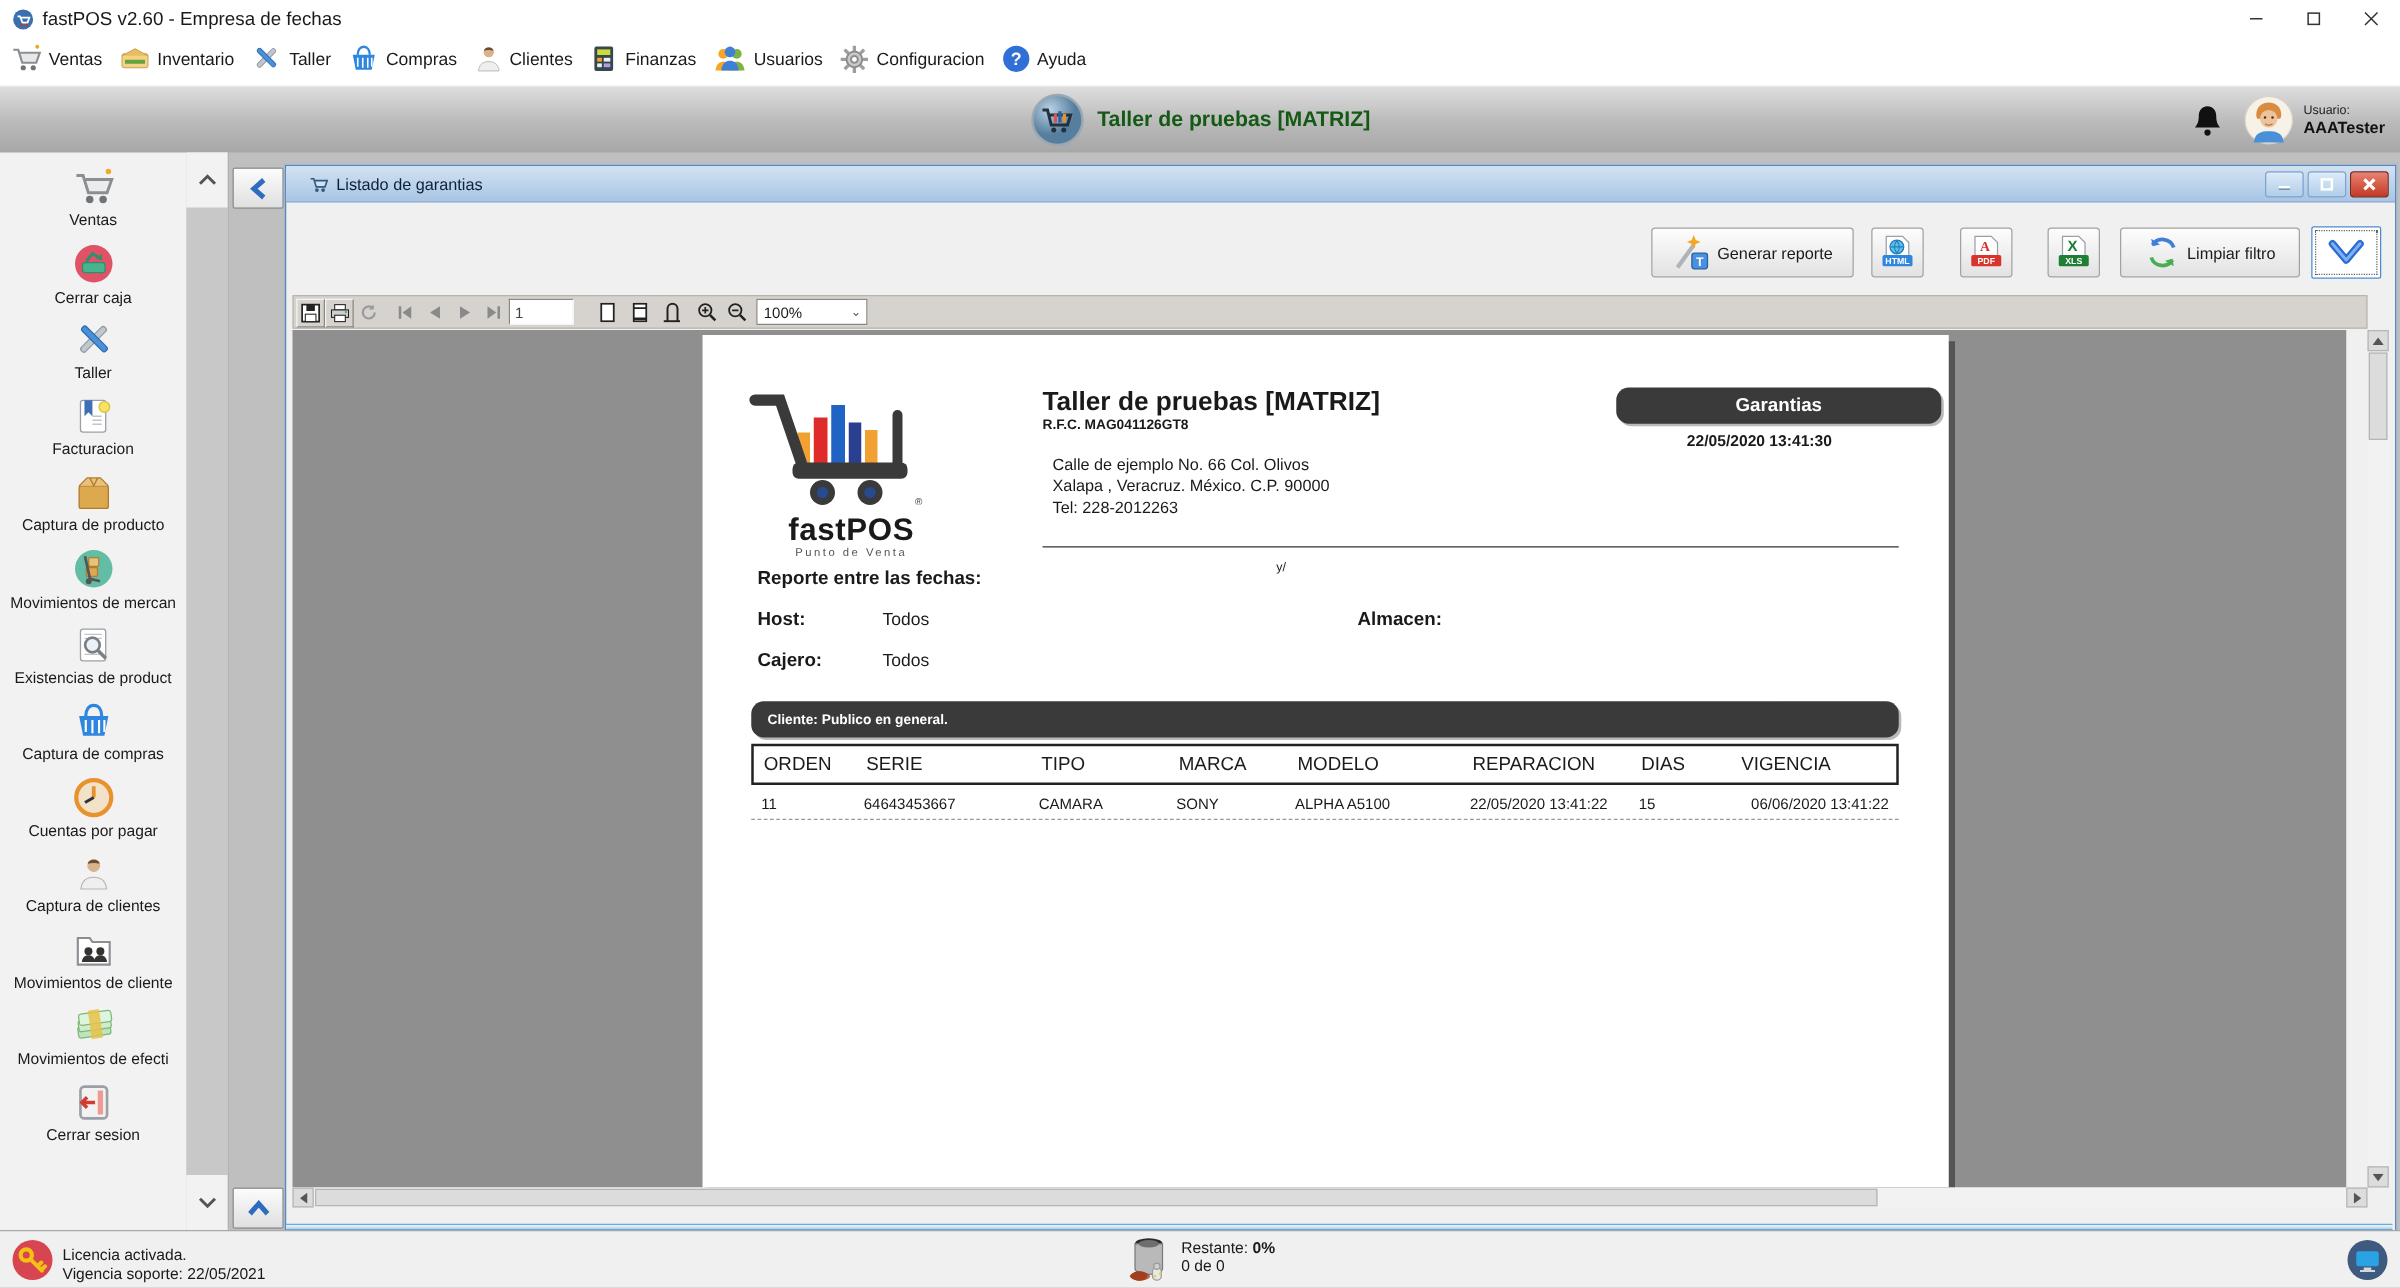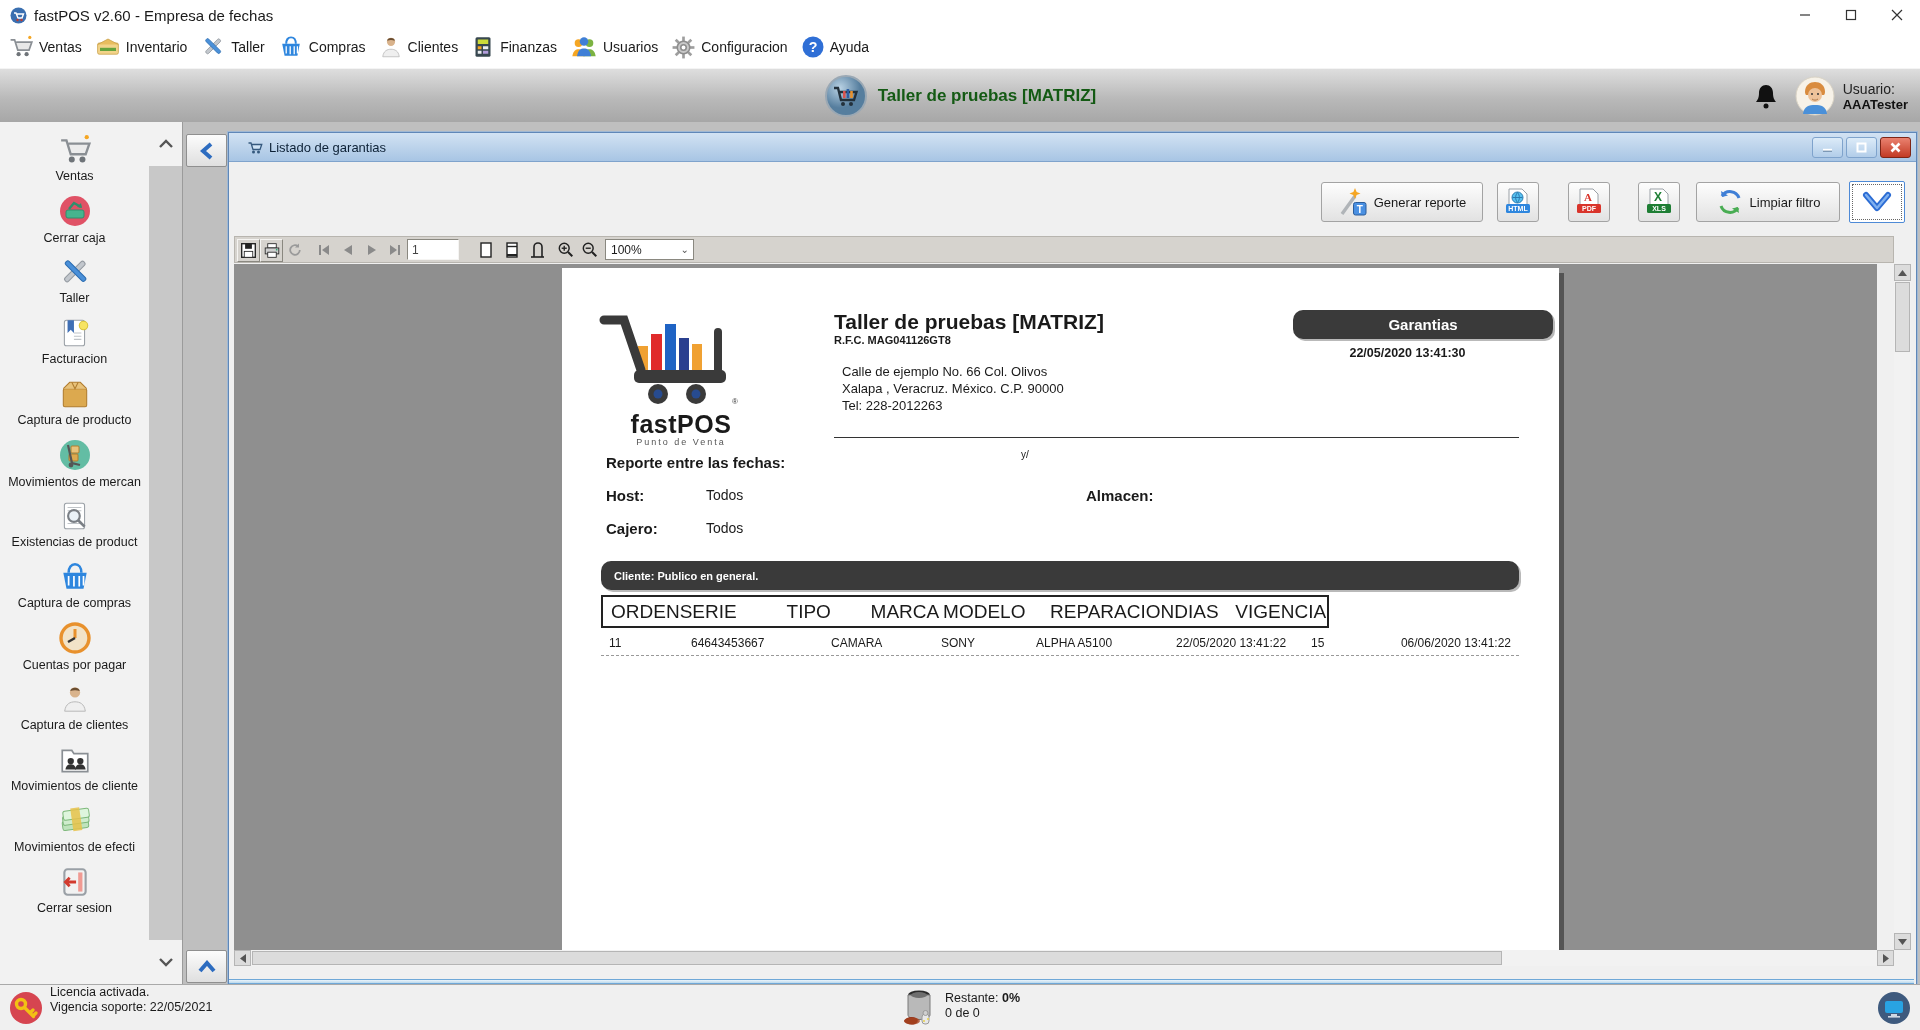--- a/index.html
+++ b/index.html
@@ -13,21 +13,21 @@
   .winbtn{width:46px;height:30px;display:flex;align-items:center;justify-content:center}
   
   .menubar{left:0;top:30px;width:1920px;height:34px;background:#fff;display:flex;align-items:center;padding-left:4px}
   .menuitem{display:flex;align-items:center;gap:5px;padding:2px 9px 2px 4px;font-size:14px;cursor:default}
   
   .appheader{left:0;top:68px;width:1920px;height:54px;
     background:linear-gradient(#dedede,#b9b9b9 55%,#a6a6a6);border-top:1px solid #f4f4f4;border-bottom:1px solid #8e8e8e}
   .apptitle{position:absolute;left:0;right:0;top:0;height:54px;display:flex;align-items:center;justify-content:center;gap:10px}
   .apptitle .txt{font-size:17px;font-weight:bold;color:#145a14}
   .userbox{position:absolute;right:12px;top:7px;display:flex;align-items:center;gap:8px}
-  .userbox .lbl{font-size:14px;color:#222}
+  .userbox .lbl{font-size:10px;color:#222}
   .userbox .name{font-size:13px;font-weight:bold;color:#111}
   
   .sidebar{left:0;top:122px;width:182px;height:862px;background:#f2f2f2;border-right:1px solid #9b9b9b}
   .sideitems{position:absolute;left:0;top:6px;width:149px}
   .sideitem{height:61px;display:flex;flex-direction:column;align-items:center;justify-content:center;cursor:pointer}
   .sideitem .cap{font-size:12.5px;white-space:nowrap;overflow:hidden;width:148px;text-align:center;margin-top:3px}
   .sidescroll{position:absolute;right:0;top:0;width:33px;height:100%;background:#c8c8c8}
   .sarrow{position:absolute;left:0;width:33px;height:44px;background:#f2f2f2;display:flex;align-items:center;justify-content:center;cursor:pointer}
   
   .mdi{left:183px;top:122px;width:1737px;height:862px;background:#bfbfbf}
@@ -59,21 +59,21 @@
   .vsa{position:absolute;left:0;width:17px;height:17px;background:#dcdcdc;border:1px solid #b5b5b5;box-sizing:border-box;display:flex;align-items:center;justify-content:center;cursor:pointer}
   .hscroll{position:absolute;left:5px;top:817px;width:1660px;height:16px;background:#f2f2f2}
   .hsa{position:absolute;top:0;width:17px;height:16px;background:#dcdcdc;border:1px solid #b5b5b5;box-sizing:border-box;display:flex;align-items:center;justify-content:center;cursor:pointer}
   .pager{position:absolute;left:5px;top:833px;width:1660px;height:13px;background:#f0f0f0;text-align:center;font-size:12px;font-weight:bold;line-height:13px}
   .blueline{position:absolute;left:0px;top:846px;width:1685px;height:5px;background:linear-gradient(#eaf4fb,#bcd9ec);border-top:1px solid #6fa8d8;border-bottom:1px solid #6fa8d8;box-sizing:border-box}
   
   .page{position:absolute;left:328px;top:4px;width:997px;height:682px;background:#fff;box-shadow:5px 5px 0 rgba(45,45,45,.6)}
   .darkbar{position:absolute;background:#3a3a3a;border-radius:10px;color:#fff;box-shadow:2px 2px 0 #b9b9b9}
   .rp-b{font-weight:bold}
   .cell{position:absolute;white-space:nowrap}
-  .thead{position:absolute;left:39px;top:327px;width:728px;height:33px;border:2px solid #222;box-sizing:border-box;display:flex;align-items:center;font-size:19px}
+  .thead{position:absolute;left:39px;top:327px;width:918px;height:33px;border:2px solid #222;box-sizing:border-box;display:flex;align-items:center;font-size:15px}
   .trow{position:absolute;left:39px;top:363px;width:918px;height:24px;display:flex;align-items:center;font-size:12px;border-bottom:1px dashed #999}
   .c0{width:90px;padding-left:8px;box-sizing:border-box}.c1{width:140px}.c2{width:110px}.c3{width:95px}
   .c4{width:140px}.c5{width:135px}.c6{width:80px}.c7{width:120px}
   .trow .c7{text-align:right}
   
   .statusbar{left:0;top:984px;width:1920px;height:46px;background:#f0f0f0;border-top:1px solid #a9a9a9}
   .st-txt{font-size:12.5px;line-height:15px}
 </style>
 </head>
 <body>
@@ -738,21 +738,21 @@
 
 <div class="abs statusbar">
   <div class="abs" style="left:8px;top:5px">
     <svg width="36" height="36" viewBox="0 0 36 36">
         <circle cx="18" cy="18" r="16" fill="#d64550"></circle>
         <circle cx="13" cy="14" r="5" fill="none" stroke="#f2c javascript14" stroke-width="0"></circle>
         <circle cx="13" cy="14" r="4.5" fill="none" stroke="#f2c114" stroke-width="3.4"></circle>
         <path d="M16.5 17.5l9 9M22 23l3-3M25 26l3-3" stroke="#f2c114" stroke-width="3.2" stroke-linecap="round"></path>
       </svg>
   </div>
-  <div class="abs st-txt" style="left:50px;top:0">
+  <div class="abs st-txt" style="left:50px;top:12px">
     <div>Licencia activada.</div>
     <div><span>Vigencia soporte: 22/05/2021</span></div>
   </div>
 
   <div class="abs" style="left:898px;top:3px">
     <svg width="38" height="40" viewBox="0 0 38 40">
         <ellipse cx="21" cy="7" rx="11" ry="4.5" fill="#2b2b2b"></ellipse>
         <path d="M10 7h22v20c0 2.5-5 4.5-11 4.5S10 29.5 10 27z" fill="#b9b9b9" stroke="#7a7a7a"></path>
         <ellipse cx="21" cy="7" rx="8" ry="3" fill="#6e6e6e"></ellipse>
         <path d="M6 33c2-4 8-5 12-3 3 1.5 2 5-1 6-4 1.5-9 0-11-3z" fill="#8c2f1b"></path>

